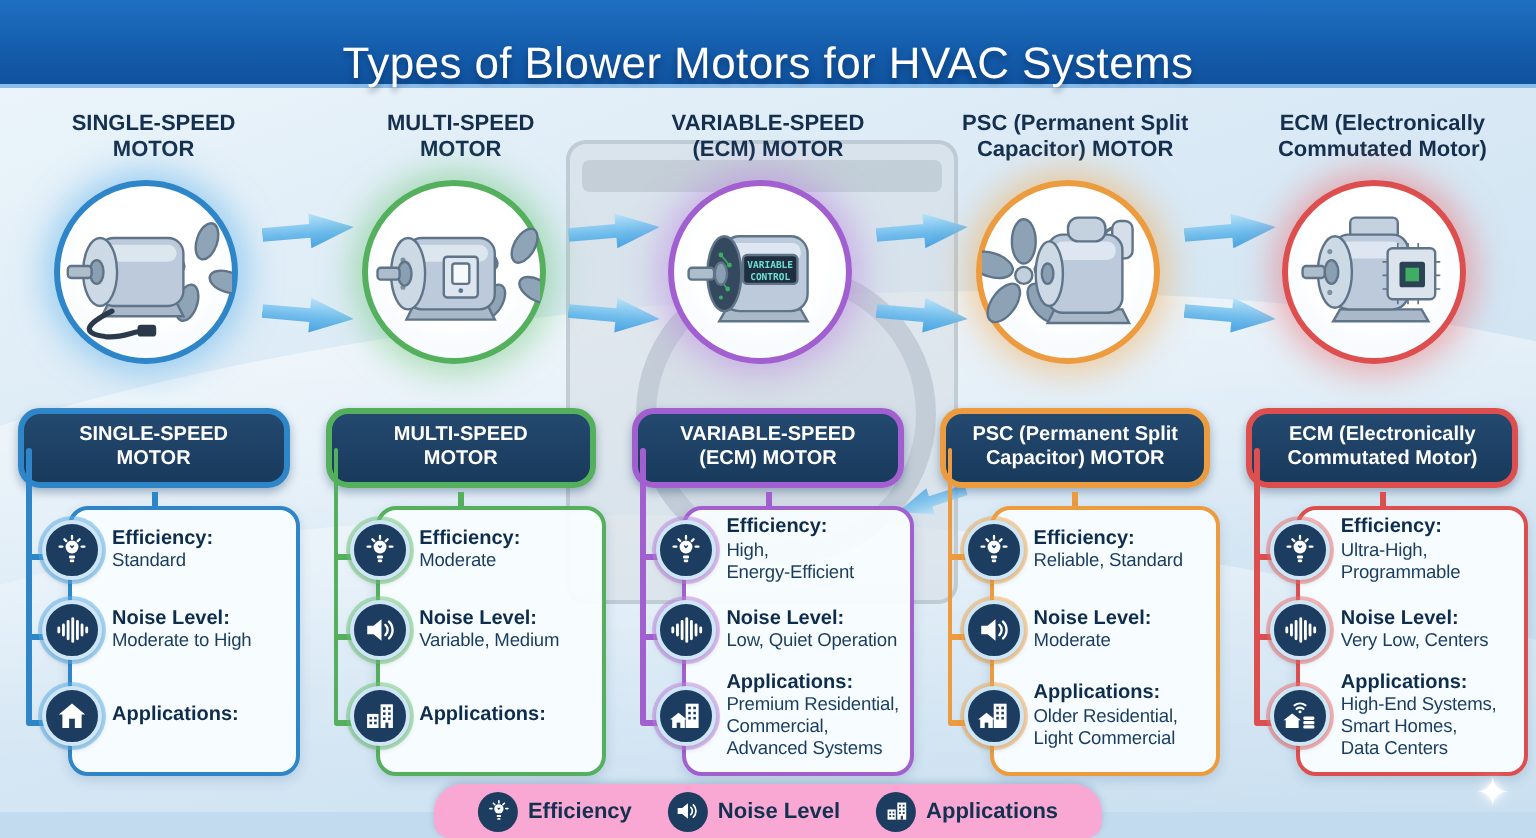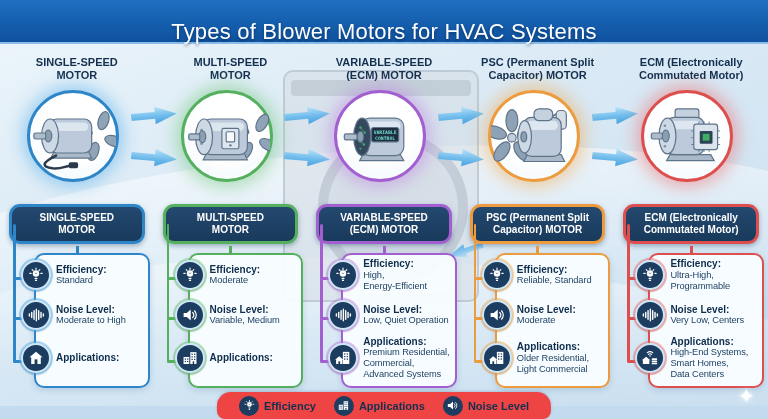--- a/index.html
+++ b/index.html
@@ -88,21 +88,21 @@
     border:2px solid #cfe6f6; box-shadow:0 0 0 2px var(--glow), 0 1px 3px rgba(0,0,0,.3);
     display:flex; align-items:center; justify-content:center;
   }
   .f-icon svg { width:18px; height:18px; display:block; }
   .f-label { font-weight:700; font-size:10px; line-height:1.15; color:#0e2c4c; }
   .f-value { font-size:9.3px; line-height:1.18; color:#1a3d5f; white-space:pre-line; letter-spacing:-.1px; }
   
   .legend-band { position:absolute; left:0; right:0; bottom:0; height:13px; background:#c3dbee; z-index:3; }
   .legend-pill {
     position:absolute; bottom:0; left:50%; transform:translateX(-50%);
-    height:27px; padding:0 22px; background:#ef4444; border-radius:14px 14px 8px 8px;
+    height:27px; padding:0 22px; background:#f9a8d4; border-radius:14px 14px 8px 8px;
     display:inline-flex; align-items:center; gap:18px; z-index:4;
     box-shadow:0 -1px 3px rgba(60,100,140,.25);
   }
   .legend-item { display:flex; align-items:center; gap:5px; }
   .legend-icon { width:20px; height:20px; border-radius:50%; background:#1c3c60;
     display:flex; align-items:center; justify-content:center; }
   .legend-icon svg { width:13px; height:13px; display:block; }
   .legend-label { font-size:11px; font-weight:600; color:#12304f; }
   
   .motor-svg .ln { stroke:#5f7489; stroke-width:1.4; }
@@ -531,41 +531,41 @@
           <path d="M10.8 9l1.2 1.3L13.2 9" stroke="#1c3c60" stroke-width="1" fill="none"></path>
           <rect x="10" y="15.6" width="4" height="2" rx="0.8" fill="#fff"></rect>
           <rect x="10.5" y="18.4" width="3" height="1.7" rx="0.8" fill="#fff"></rect>
         </svg>
       </span>
     <span class="legend-label">Efficiency</span>
   </div>
   <div class="legend-item">
     <span class="legend-icon">
         <svg viewBox="0 0 24 24">
+          <path d="M3.5 9.2h4.2L13 4.8v14.4L7.7 14.8H3.5z" fill="#fff"></path>
+          <path d="M15.6 8.6a4.6 4.6 0 010 6.8M18 6.4a7.8 7.8 0 010 11.2" stroke="#fff" stroke-width="1.6" fill="none" stroke-linecap="round"></path>
+        </svg>
+      </span>
+    <span class="legend-label">Noise Level</span>
+  </div>
+  <div class="legend-item">
+    <span class="legend-icon">
+        <svg viewBox="0 0 24 24">
           <rect x="3.4" y="10.6" width="7.6" height="9.4" fill="#fff"></rect>
           <rect x="12.4" y="4.2" width="8.2" height="15.8" fill="#fff"></rect>
           <g fill="#1c3c60">
             <rect x="5" y="12.6" width="1.7" height="1.7"></rect>
             <rect x="8.1" y="12.6" width="1.7" height="1.7"></rect>
             <rect x="5" y="15.8" width="1.7" height="1.7"></rect>
             <rect x="8.1" y="15.8" width="1.7" height="1.7"></rect>
             <rect x="14" y="6.2" width="1.7" height="1.7"></rect>
             <rect x="17.4" y="6.2" width="1.7" height="1.7"></rect>
             <rect x="14" y="9.6" width="1.7" height="1.7"></rect>
             <rect x="17.4" y="9.6" width="1.7" height="1.7"></rect>
             <rect x="14" y="13" width="1.7" height="1.7"></rect>
             <rect x="17.4" y="13" width="1.7" height="1.7"></rect>
             <rect x="15.6" y="16.4" width="2" height="3.6"></rect>
           </g>
         </svg>
       </span>
     <span class="legend-label">Applications</span>
   </div>
-  <div class="legend-item">
-    <span class="legend-icon">
-        <svg viewBox="0 0 24 24">
-          <path d="M3.5 9.2h4.2L13 4.8v14.4L7.7 14.8H3.5z" fill="#fff"></path>
-          <path d="M15.6 8.6a4.6 4.6 0 010 6.8M18 6.4a7.8 7.8 0 010 11.2" stroke="#fff" stroke-width="1.6" fill="none" stroke-linecap="round"></path>
-        </svg>
-      </span>
-    <span class="legend-label">Noise Level</span>
-  </div>
 </div>
 
 </body></html>

